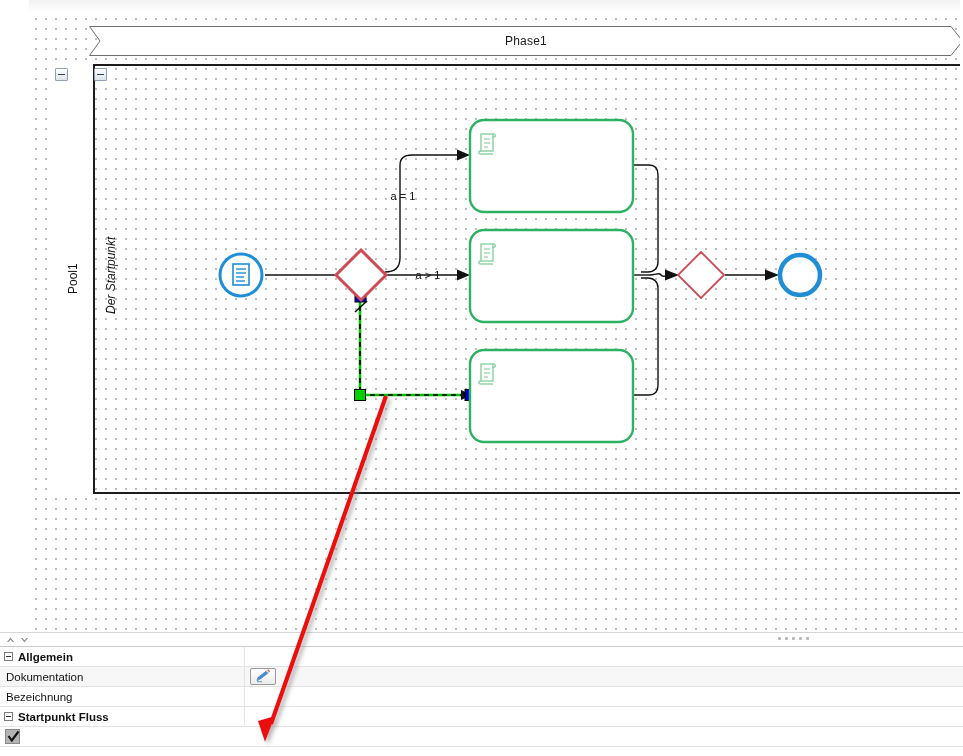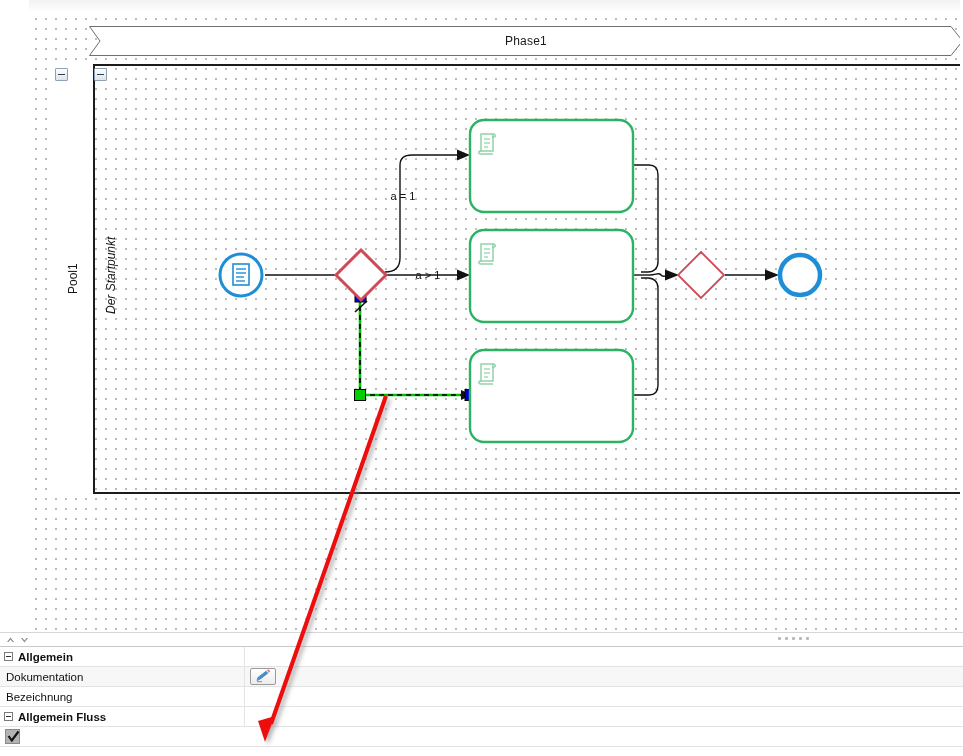--- a/index.html
+++ b/index.html
@@ -277,21 +277,21 @@
     <div class="prow">
       <div class="pname">
         <span>Bezeichnung</span>
       </div>
       <div class="pval"></div>
     </div>
 
     <div class="prow group">
       <div class="pname">
         <span class="exp"></span>
-        <span>Allgemein Fluss</span>
+        <span>Startpunkt Fluss</span>
       </div>
       <div class="pval"></div>
     </div>
 
     <div class="prow">
       <div class="pval">
         <div class="checkbox">
           <svg width="13" height="13" viewBox="0 0 13 13">
             <path d="M1.5,6 L4.8,10.5 L11.5,1.5" fill="none" stroke="#111" stroke-width="2.1"></path>
           </svg>

